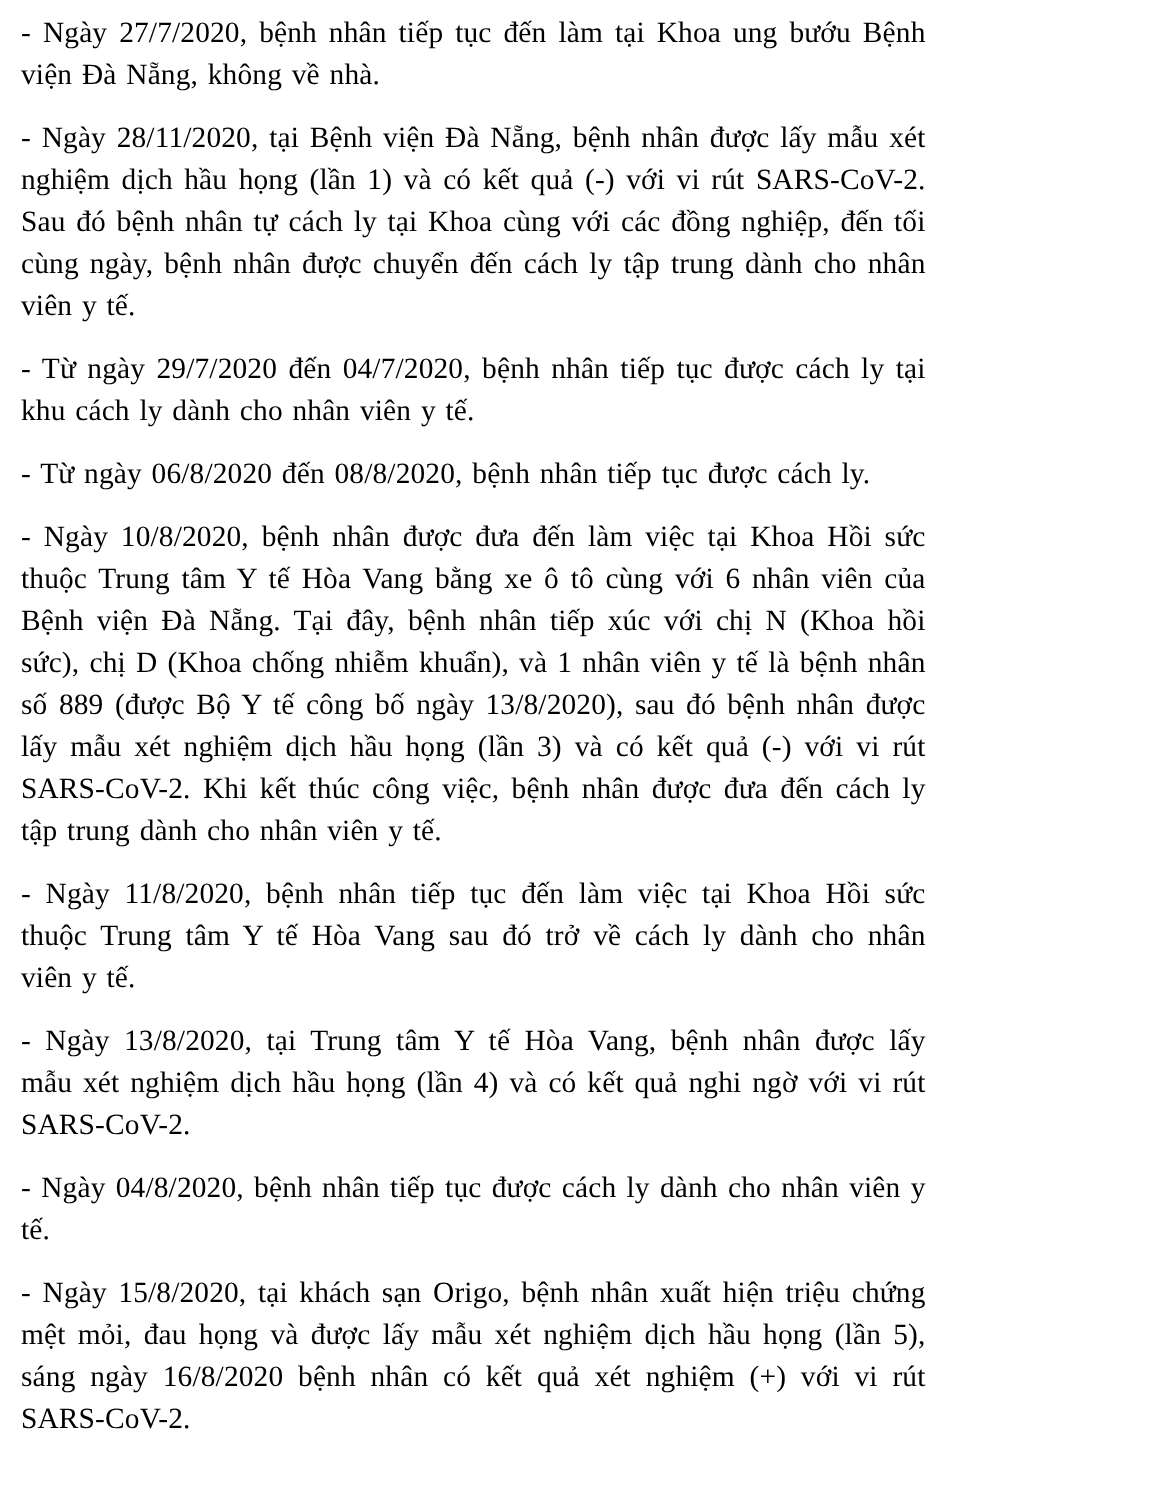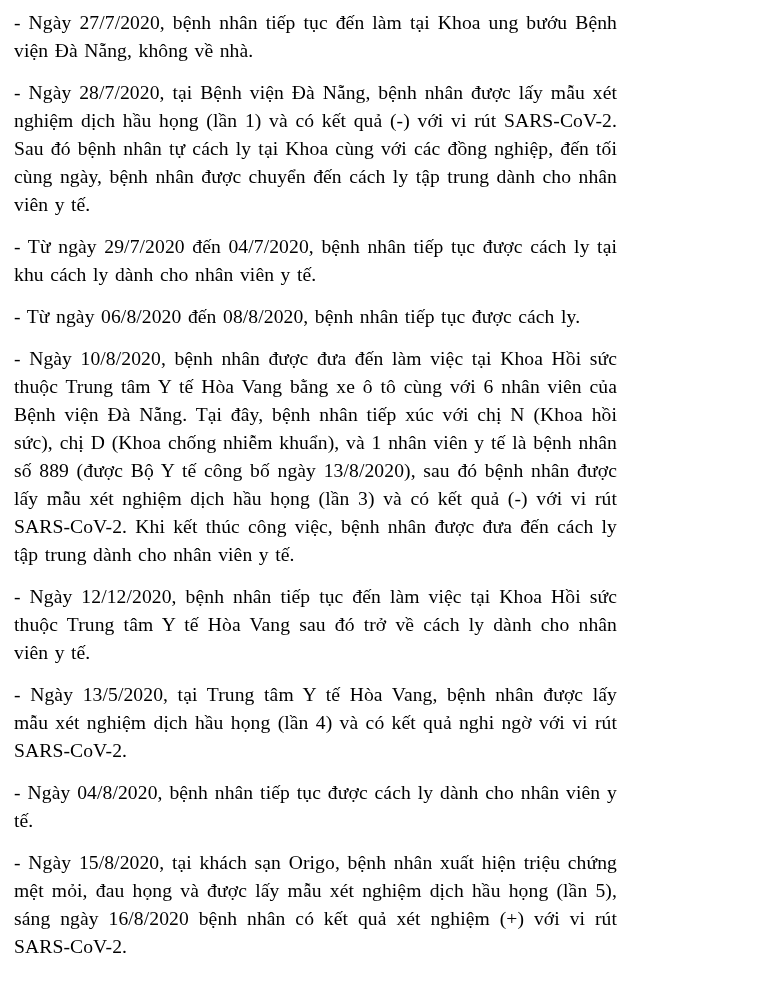--- a/index.html
+++ b/index.html
@@ -31,21 +31,21 @@
   }
   .para:last-child {
     margin-bottom: 16px;
   }
 </style>
 </head>
 <body>
 
 <div class="page">
   <p class="para">- Ngày 27/7/2020, bệnh nhân tiếp tục đến làm tại Khoa ung bướu Bệnh viện Đà Nẵng, không về nhà.</p>
-  <p class="para">- Ngày 28/7/2020, tại Bệnh viện Đà Nẵng, bệnh nhân được lấy mẫu xét nghiệm dịch hầu họng (lần 1) và có kết quả (-) với vi rút SARS-CoV-2. Sau đó bệnh nhân tự cách ly tại Khoa cùng với các đồng nghiệp, đến tối cùng ngày, bệnh nhân được chuyển đến cách ly tập trung dành cho nhân viên y tế.</p>
+  <p class="para">- Ngày 28/11/2020, tại Bệnh viện Đà Nẵng, bệnh nhân được lấy mẫu xét nghiệm dịch hầu họng (lần 1) và có kết quả (-) với vi rút SARS-CoV-2. Sau đó bệnh nhân tự cách ly tại Khoa cùng với các đồng nghiệp, đến tối cùng ngày, bệnh nhân được chuyển đến cách ly tập trung dành cho nhân viên y tế.</p>
   <p class="para">- Từ ngày 29/7/2020 đến 04/7/2020, bệnh nhân tiếp tục được cách ly tại khu cách ly dành cho nhân viên y tế.</p>
   <p class="para">- Từ ngày 06/8/2020 đến 08/8/2020, bệnh nhân tiếp tục được cách ly.</p>
   <p class="para">- Ngày 10/8/2020, bệnh nhân được đưa đến làm việc tại Khoa Hồi sức thuộc Trung tâm Y tế Hòa Vang bằng xe ô tô cùng với 6 nhân viên của Bệnh viện Đà Nẵng. Tại đây, bệnh nhân tiếp xúc với chị N (Khoa hồi sức), chị D (Khoa chống nhiễm khuẩn), và 1 nhân viên y tế là bệnh nhân số 889 (được Bộ Y tế công bố ngày 13/8/2020), sau đó bệnh nhân được lấy mẫu xét nghiệm dịch hầu họng (lần 3) và có kết quả (-) với vi rút SARS-CoV-2. Khi kết thúc công việc, bệnh nhân được đưa đến cách ly tập trung dành cho nhân viên y tế.</p>
-  <p class="para">- Ngày 12/12/2020, bệnh nhân tiếp tục đến làm việc tại Khoa Hồi sức thuộc Trung tâm Y tế Hòa Vang sau đó trở về cách ly dành cho nhân viên y tế.</p>
-  <p class="para">- Ngày 13/5/2020, tại Trung tâm Y tế Hòa Vang, bệnh nhân được lấy mẫu xét nghiệm dịch hầu họng (lần 4) và có kết quả nghi ngờ với vi rút SARS-CoV-2.</p>
+  <p class="para">- Ngày 11/8/2020, bệnh nhân tiếp tục đến làm việc tại Khoa Hồi sức thuộc Trung tâm Y tế Hòa Vang sau đó trở về cách ly dành cho nhân viên y tế.</p>
+  <p class="para">- Ngày 13/8/2020, tại Trung tâm Y tế Hòa Vang, bệnh nhân được lấy mẫu xét nghiệm dịch hầu họng (lần 4) và có kết quả nghi ngờ với vi rút SARS-CoV-2.</p>
   <p class="para">- Ngày 04/8/2020, bệnh nhân tiếp tục được cách ly dành cho nhân viên y tế.</p>
   <p class="para">- Ngày 15/8/2020, tại khách sạn Origo, bệnh nhân xuất hiện triệu chứng mệt mỏi, đau họng và được lấy mẫu xét nghiệm dịch hầu họng (lần 5), sáng ngày 16/8/2020 bệnh nhân có kết quả xét nghiệm (+) với vi rút SARS-CoV-2.</p>
 </div>
 
 </body></html>

